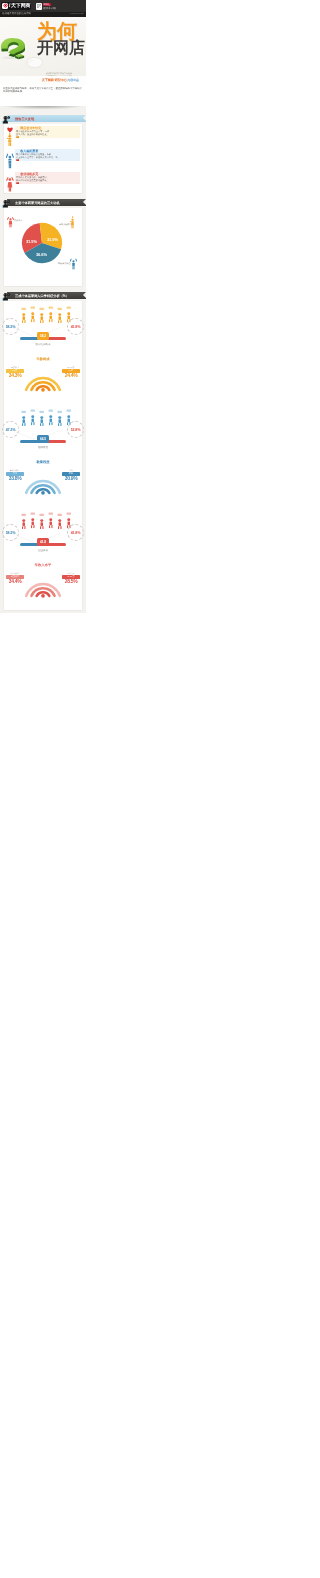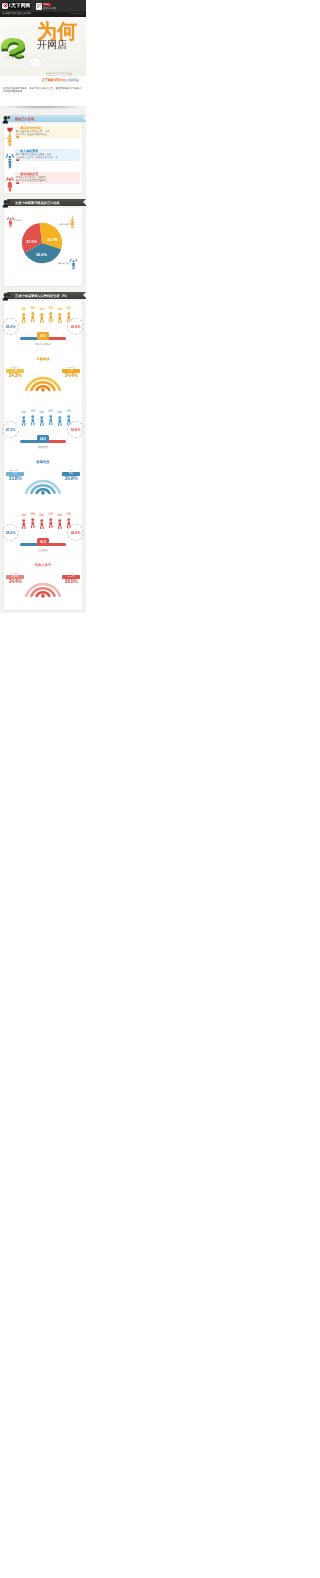--- a/index.html
+++ b/index.html
@@ -22,21 +22,21 @@
 .tb-lbl{color:#c8c6c2;font-size:2.8px;white-space:nowrap;line-height:1;transform:scale(.92);transform-origin:left center}
 .subbar{height:5px;background:#1d1c1b;display:flex;align-items:center;padding:0 2px;justify-content:space-between}
 .subbar span{color:#b9b5ae;font-size:2.7px;line-height:1;white-space:nowrap;transform:scale(.9);transform-origin:left center}
 .subbar .sb-r{color:#7d7a74;font-style:italic;transform-origin:right center;font-size:2.5px}
 
 
 .hero{position:relative;height:89px;background:linear-gradient(170deg,#fbfaf7 0%,#f1f0ea 70%,#ecebe5 100%);overflow:hidden}
 .hero-title{position:absolute;left:37px;top:5px;text-align:left;line-height:0.98}
 .hero-t1{font-size:20px;font-weight:700;color:#f5971d;letter-spacing:0px;display:block;
   font-family:"Liberation Sans",sans-serif;text-shadow:.4px .5px 0 rgba(120,90,30,.18)}
-.hero-t2{font-size:10px;font-weight:400;color:#3b3a38;letter-spacing:0px;display:block;margin-top:-1.5px}
+.hero-t2{font-size:16px;font-weight:700;color:#3b3a38;letter-spacing:0px;display:block;margin-top:-1.5px}
 .hero-sub{position:absolute;left:30px;top:55px;width:42px;font-size:2px;color:#a09c93;line-height:1.55;text-align:right;white-space:pre-line}
 .hero-ill{position:absolute;left:0px;top:20px;width:25px;height:22px}
 .hero-bar{position:absolute;left:0px;right:0px;top:59px;height:9px;background:#fdfdfc;display:flex;align-items:center;padding:0 2px;gap:1px}
 .hero-bar .hb-logo{width:16px;height:5px;flex:0 0 auto;display:block}
 .hb-right{margin-left:auto;display:flex;align-items:center;gap:.8px;margin-right:5px}
 .hero-bar .hb-mark{width:4.4px;height:4.4px;flex:0 0 auto;display:block}
 .hero-bar .hb-t1{font-size:3.1px;color:#e8641a;font-weight:700;white-space:nowrap;letter-spacing:-.1px}
 .hero-bar .hb-t2{font-size:2.9px;color:#5b9bd0;white-space:nowrap;font-weight:700}
 .hero-note{position:absolute;left:0;right:0;top:68px;bottom:0;font-size:2.4px;color:#55524d;line-height:1.5;white-space:pre-line;background:#fff;padding:1.5px 3px 0}
 .cursor-hand{position:absolute;left:26px;top:38px;width:18px;height:13px}

